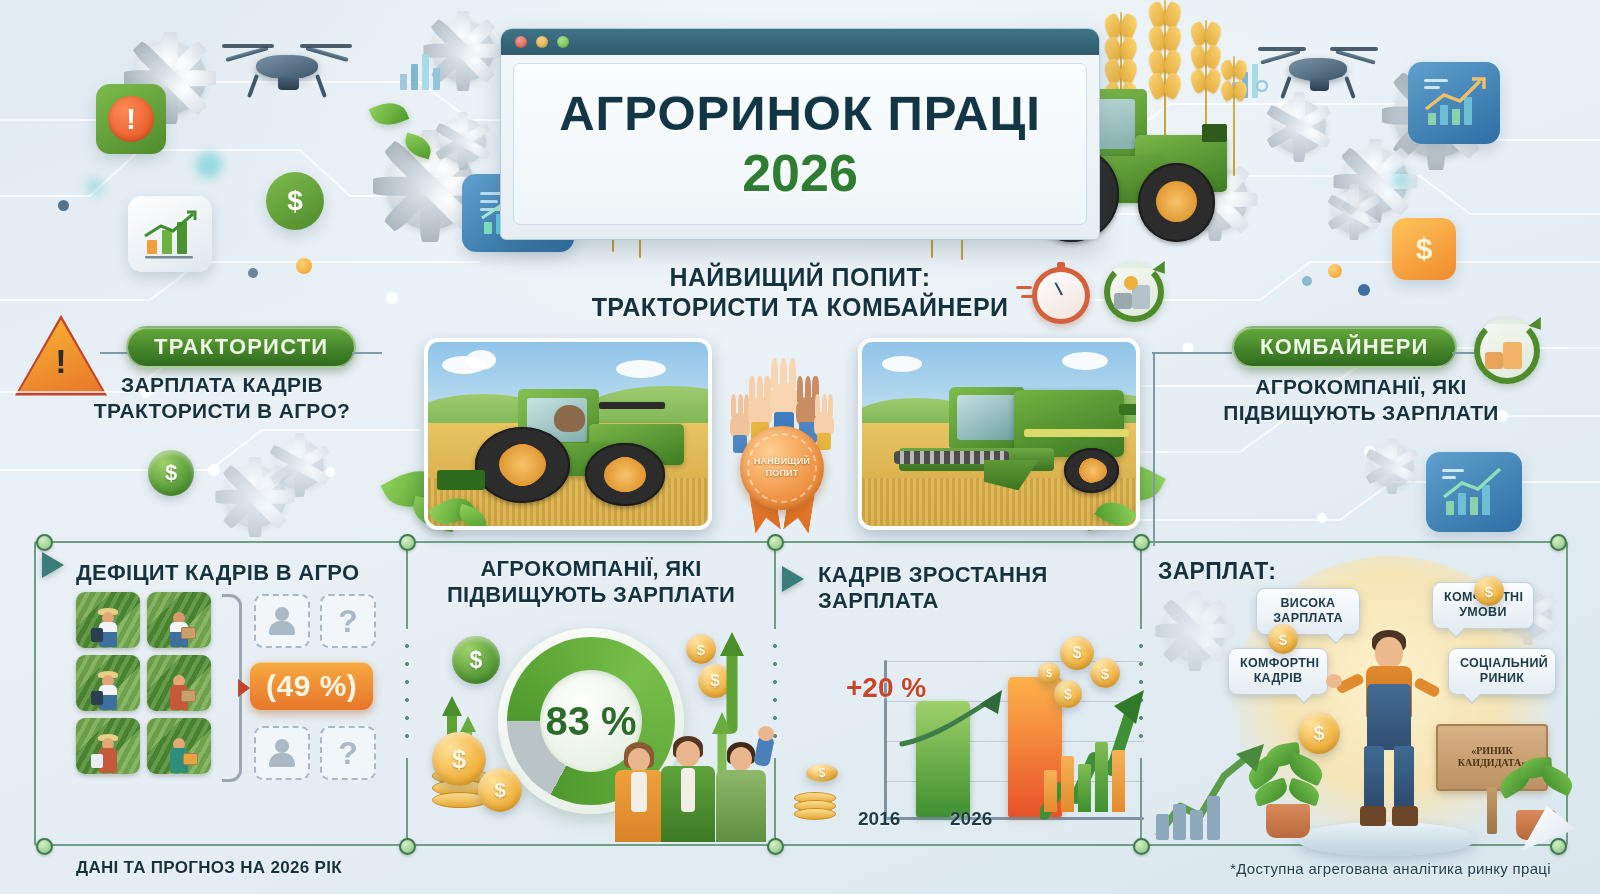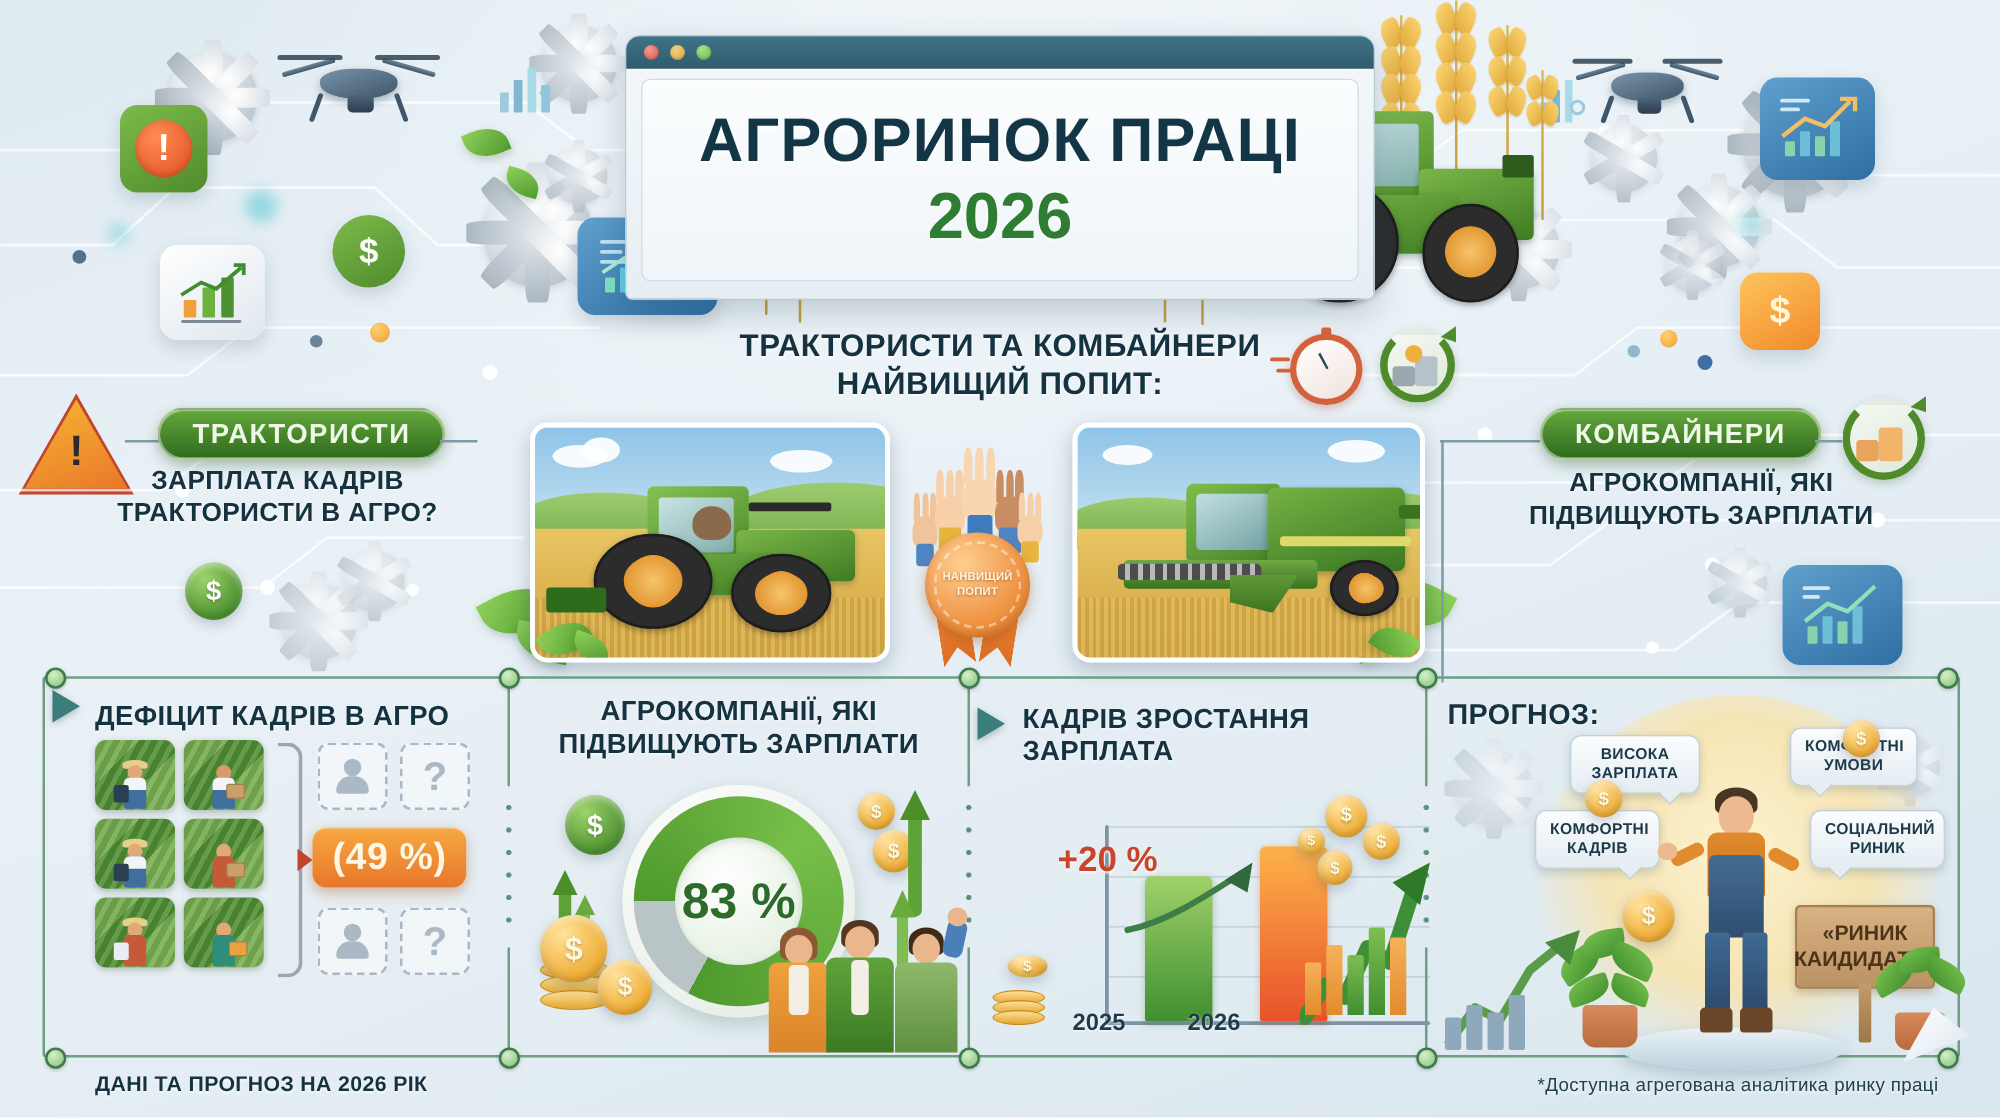--- a/index.html
+++ b/index.html
@@ -404,21 +404,21 @@
     box-shadow:0 5px 12px rgba(60,95,120,.25);
   }
   .signpost{ position:absolute; }
   .sign-board{
     position:absolute; left:0; top:0; width:100%; height:62%;
     background:linear-gradient(#d8b184,#bb9263);
     border:2px solid #a87f50; border-radius:4px;
     display:flex; align-items:center; justify-content:center; text-align:center;
     box-shadow:0 3px 7px rgba(110,75,35,.3);
   }
-  .sign-text{ font-size:17px; font-weight:bold; color:#4d3418; line-height:1.25; }
+  .sign-text{ font-size:10px; font-weight:bold; color:#4d3418; line-height:1.25;font-family:Liberation Serif, serif; }
   .sign-pole{ position:absolute; left:50%; margin-left:-5px; top:58%; width:10px; height:44%;
               background:linear-gradient(#c49a6a,#9d7746); border-radius:2px; }
   .plant{ position:absolute; }
   .pot{ position:absolute; bottom:0; left:50%; transform:translateX(-50%);
         background:linear-gradient(#d88a5c,#b96b3f); border-radius:4px 4px 10px 10px; }
   .pleaf{ position:absolute; background:linear-gradient(150deg,#79c44f,#3e8a2b);
           border-radius:60% 10% 60% 10%; }
 
   .footer{
     position:absolute; font-weight:bold; font-size:17px; color:#16323f;
@@ -749,22 +749,22 @@
     <div class="tdot" style="background:radial-gradient(circle at 35% 30%,#f3cf83,#dfa93f);"></div>
     <div class="tdot" style="background:radial-gradient(circle at 35% 30%,#a8e08a,#6ab84f);"></div>
   </div>
   <div class="screen">
     <div class="h-title">АГРОРИНОК ПРАЦІ</div>
     <div class="h-year">2026</div>
   </div>
 </div>
 
 <div class="subtitle">
+  <div>НАЙВИЩИЙ ПОПИТ:</div>
   <div>ТРАКТОРИСТИ ТА КОМБАЙНЕРИ</div>
-  <div>НАЙВИЩИЙ ПОПИТ:</div>
 </div>
 
 <div class="stopwatch">
   <div class="sw-top"></div>
   <div class="sw-face">
       <div class="sw-hand"></div>
     </div>
   <div class="sw-speed"></div>
     <div class="sw-speed2"></div>
 </div>
@@ -1080,21 +1080,21 @@
 <div class="chart3" style="left:884px;top:660px;width:260px;height:160px;">
   <div class="axis-y"></div>
   <div class="axis-x"></div>
   <div class="grid3" style="bottom:158px;"></div>
   <div class="grid3" style="bottom:118px;"></div>
   <div class="grid3" style="bottom:78px;"></div>
   <div class="grid3" style="bottom:38px;"></div>
   <div class="bar bar-2025" id="bar2025" style="left: 32px; width: 54px; height: 116px;"></div>
   <div class="bar bar-2026" id="bar2026" style="left: 124px; width: 54px; height: 140px;"></div>
 </div>
-<div class="bar-lbl" style="left:858px;top:808px;">2025</div>
+<div class="bar-lbl" style="left:858px;top:808px;">2016</div>
 <div class="bar-lbl" style="left:950px;top:808px;">2026</div>
 <div class="delta" style="left:846px;top:672px;">+20 %</div>
 <svg style="position:absolute;left:898px;top:684px;" width="120" height="66" viewBox="0 0 120 66">
   <path d="M4 60 C34 54 62 36 96 14" stroke="#3f7d48" stroke-width="5" fill="none" stroke-linecap="round"></path>
   <path d="M82 20 L104 6 L100 30 Z" fill="#2f6b3a"></path>
 </svg>
 
 <div class="coin coin-gold" style="left:1060px;top:636px;width:34px;height:34px;font-size:16px;">$</div>
 <div class="coin coin-gold" style="left:1090px;top:658px;width:30px;height:30px;font-size:15px;">$</div>
 <div class="coin coin-gold" style="left:1054px;top:680px;width:28px;height:28px;font-size:14px;">$</div>
@@ -1111,21 +1111,21 @@
 </svg>
 <div class="minibars" style="left:1044px;top:742px;">
   <div class="mb" style="height:42px;background:linear-gradient(#f6b158,#e38b2c);"></div>
   <div class="mb" style="height:56px;background:linear-gradient(#f6b158,#e38b2c);"></div>
   <div class="mb" style="height:48px;background:linear-gradient(#7fbd52,#3f8f30);"></div>
   <div class="mb" style="height:70px;background:linear-gradient(#7fbd52,#3f8f30);"></div>
   <div class="mb" style="height:62px;background:linear-gradient(#f6b158,#e38b2c);"></div>
 </div>
 
 <div class="sunburst" style="left:1230px;top:556px;width:320px;height:300px;"></div>
-<div class="p-title" style="left:1158px;top:558px;font-size:23px;">ПРОГНОЗ:</div>
+<div class="p-title" style="left:1158px;top:558px;font-size:23px;">ЗАРПЛАТ:</div>
 
 <div class="bubble bub-tail-br" style="left:1256px;top:588px;width:104px;">ВИСОКА
 ЗАРПЛАТА</div>
 <div class="bubble bub-tail-bl" style="left:1432px;top:582px;width:102px;">КОМФОРТНІ
 УМОВИ</div>
 <div class="bubble bub-tail-br" style="left:1228px;top:648px;width:100px;">КОМФОРТНІ
 КАДРІВ</div>
 <div class="bubble bub-tail-bl" style="left:1448px;top:648px;width:108px;">СОЦІАЛЬНИЙ
 РИНИК</div>
 

